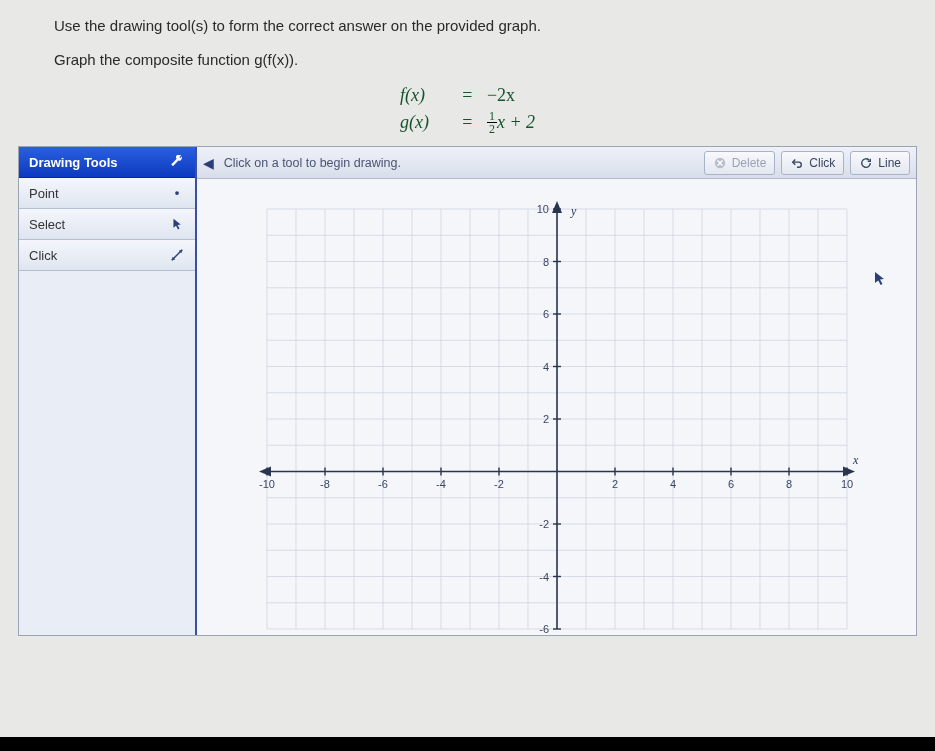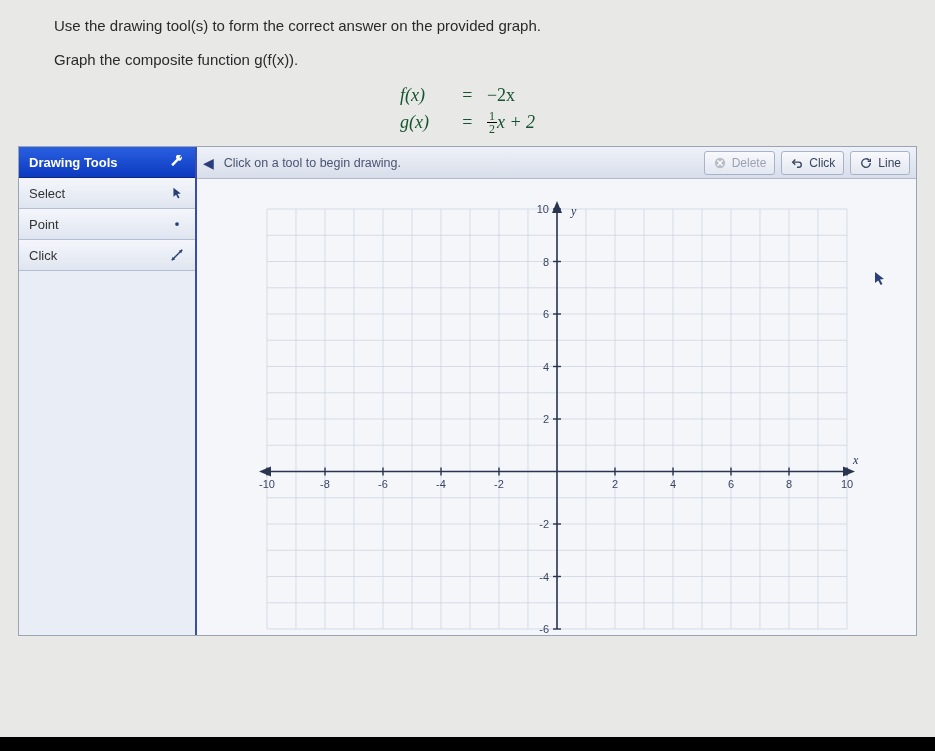--- a/index.html
+++ b/index.html
@@ -174,32 +174,32 @@
   <div class="sidebar">
     <div class="sidebar-header">
       <span>Drawing Tools</span>
       <span class="tool-icon">
         <svg viewBox="0 0 16 16" width="14" height="14" fill="#fff">
             <path d="M13.5 3.5a3 3 0 0 1-3.9 2.86L4.7 11.3a1.5 1.5 0 1 1-2-2l4.94-4.9A3 3 0 0 1 12.5.5l-1.8 1.8 1 1 1.8-1.8z"></path>
           </svg>
       </span>
     </div>
     <div class="tool-row">
+      <span>Point</span>
+      <span class="tool-icon">
+        <svg viewBox="0 0 16 16" width="10" height="10">
+            <circle cx="8" cy="8" r="3" fill="#2a4078"></circle>
+          </svg>
+      </span>
+    </div>
+    <div class="tool-row">
       <span>Select</span>
       <span class="tool-icon">
         <svg viewBox="0 0 16 16" width="13" height="13" fill="#2a4078">
             <path d="M3 1l9 7-4 .5 2.5 4.5-1.8 1L6.2 9.6 3 12z"></path>
-          </svg>
-      </span>
-    </div>
-    <div class="tool-row">
-      <span>Point</span>
-      <span class="tool-icon">
-        <svg viewBox="0 0 16 16" width="10" height="10">
-            <circle cx="8" cy="8" r="3" fill="#2a4078"></circle>
           </svg>
       </span>
     </div>
     <div class="tool-row">
       <span>Click</span>
       <span class="tool-icon">
         <svg viewBox="0 0 16 16" width="14" height="14">
             <line x1="2" y1="14" x2="14" y2="2" stroke="#2a4078" stroke-width="1.6"></line>
             <polygon points="14,2 10,3 13,6" fill="#2a4078"></polygon>
             <polygon points="2,14 6,13 3,10" fill="#2a4078"></polygon>

